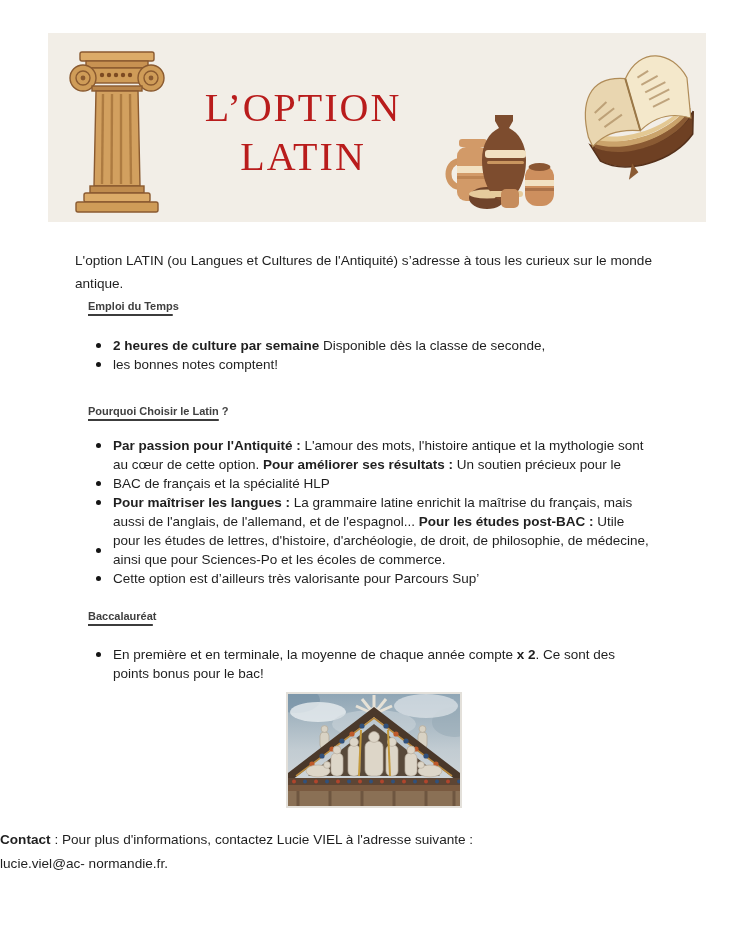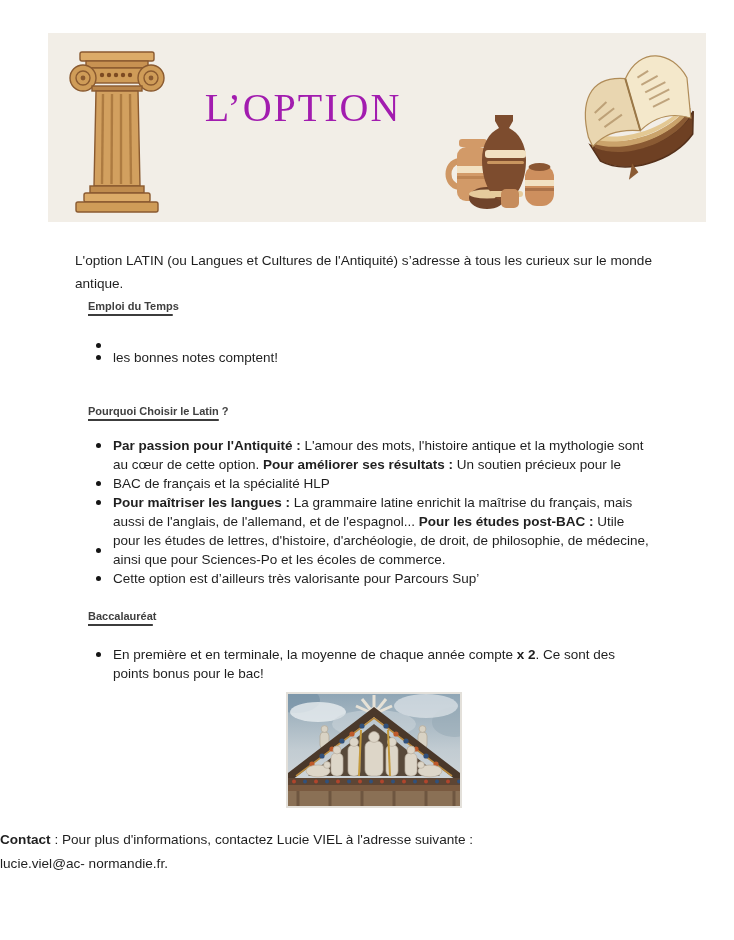--- a/index.html
+++ b/index.html
@@ -5,21 +5,21 @@
   html,body{margin:0;padding:0;background:#ffffff;}
   .page{position:relative;width:734px;height:940px;background:#ffffff;overflow:hidden;
         font-family:"Liberation Sans",sans-serif;color:#1f1f1f;}
   .banner{position:absolute;left:48px;top:33px;width:658px;height:189px;background:#f2eee7;}
   .banner svg{position:absolute;}
   .svg-column{left:10px;top:13px;}
   .svg-pottery{left:395px;top:76px;}
   .svg-book{left:513px;top:0px;}
   .title{position:absolute;left:100px;top:50px;width:310px;text-align:center;
          font-family:"Liberation Serif",serif;font-size:40px;line-height:49px;
-         letter-spacing:2px;color:#a21caf;font-weight:400;}
+         letter-spacing:2px;color:#b91c1c;font-weight:400;}
   .intro{position:absolute;left:75px;top:249px;width:630px;font-size:13.6px;line-height:23px;}
   .h{position:absolute;left:88px;font-size:11px;font-weight:bold;color:#404040;white-space:nowrap;}
   .hu{text-decoration:underline;text-decoration-thickness:1.6px;text-underline-offset:3.5px;text-decoration-color:#3c3c3c;}
   .list{position:absolute;left:96px;width:625px;font-size:13.5px;line-height:19px;}
   .li{display:flex;align-items:flex-start;}
   .li.center{align-items:center;}
   .dot{width:5px;height:5px;border-radius:50%;background:#151515;margin:7px 12px 0 0;flex:0 0 auto;}
   .li.center .dot{margin-top:0;}
   .litext{min-width:0;}
   .tline{white-space:nowrap;}
@@ -66,20 +66,21 @@
             <line x1="72" y1="48" x2="73" y2="138"></line>
         </g>
         <rect x="32" y="140" width="54" height="7" fill="#c08c4e"></rect>
         <rect x="26" y="147" width="66" height="9" rx="2" fill="#dcab68"></rect>
         <rect x="18" y="156" width="82" height="10" rx="2" fill="#cf9c58"></rect>
       </g>
     </svg>
 
     <div class="title">
       <div>L’OPTION</div>
+      <div>LATIN</div>
     </div>
 
     <svg class="svg-pottery" width="118" height="112" viewBox="0 0 118 112">
       <path d="M16,52 C2,54 2,76 16,78" stroke="#cf9764" stroke-width="6" fill="none"></path>
       <rect x="16" y="30" width="28" height="8" rx="3" fill="#d29a68"></rect>
       <rect x="14" y="38" width="32" height="54" rx="9" fill="#d29a68"></rect>
       <rect x="14" y="57" width="32" height="7" fill="#f2e1c2"></rect>
       <rect x="14" y="67" width="32" height="3" fill="#a96f3e" opacity="0.5"></rect>
       <ellipse cx="44" cy="89" rx="18" ry="11" fill="#6f432a"></ellipse>
       <ellipse cx="44" cy="85" rx="18" ry="4.5" fill="#e6cb9c"></ellipse>
@@ -122,20 +123,23 @@
       <div class="tline"><span>L'option LATIN (ou Langues et Cultures de l'Antiquité) s’adresse à tous les curieux sur le monde</span></div>
       <div class="tline"><span>antique.</span></div>
     </div>
 
   <div class="h h-emploi">
     <span class="hu">Emploi du Temp</span><span>s</span>
   </div>
   <div class="list list-emploi">
       <div class="li">
         <span class="dot"></span>
+        <div class="litext">
+          <div class="tline"><span class="b">2 heures de culture par semaine</span><span> Disponible dès la classe de seconde,</span></div>
+        </div>
       </div>
       <div class="li">
         <span class="dot"></span>
         <div class="litext">
           <div class="tline"><span>les bonnes notes comptent!</span></div>
         </div>
       </div>
     </div>
 
   <div class="h h-pourquoi">

